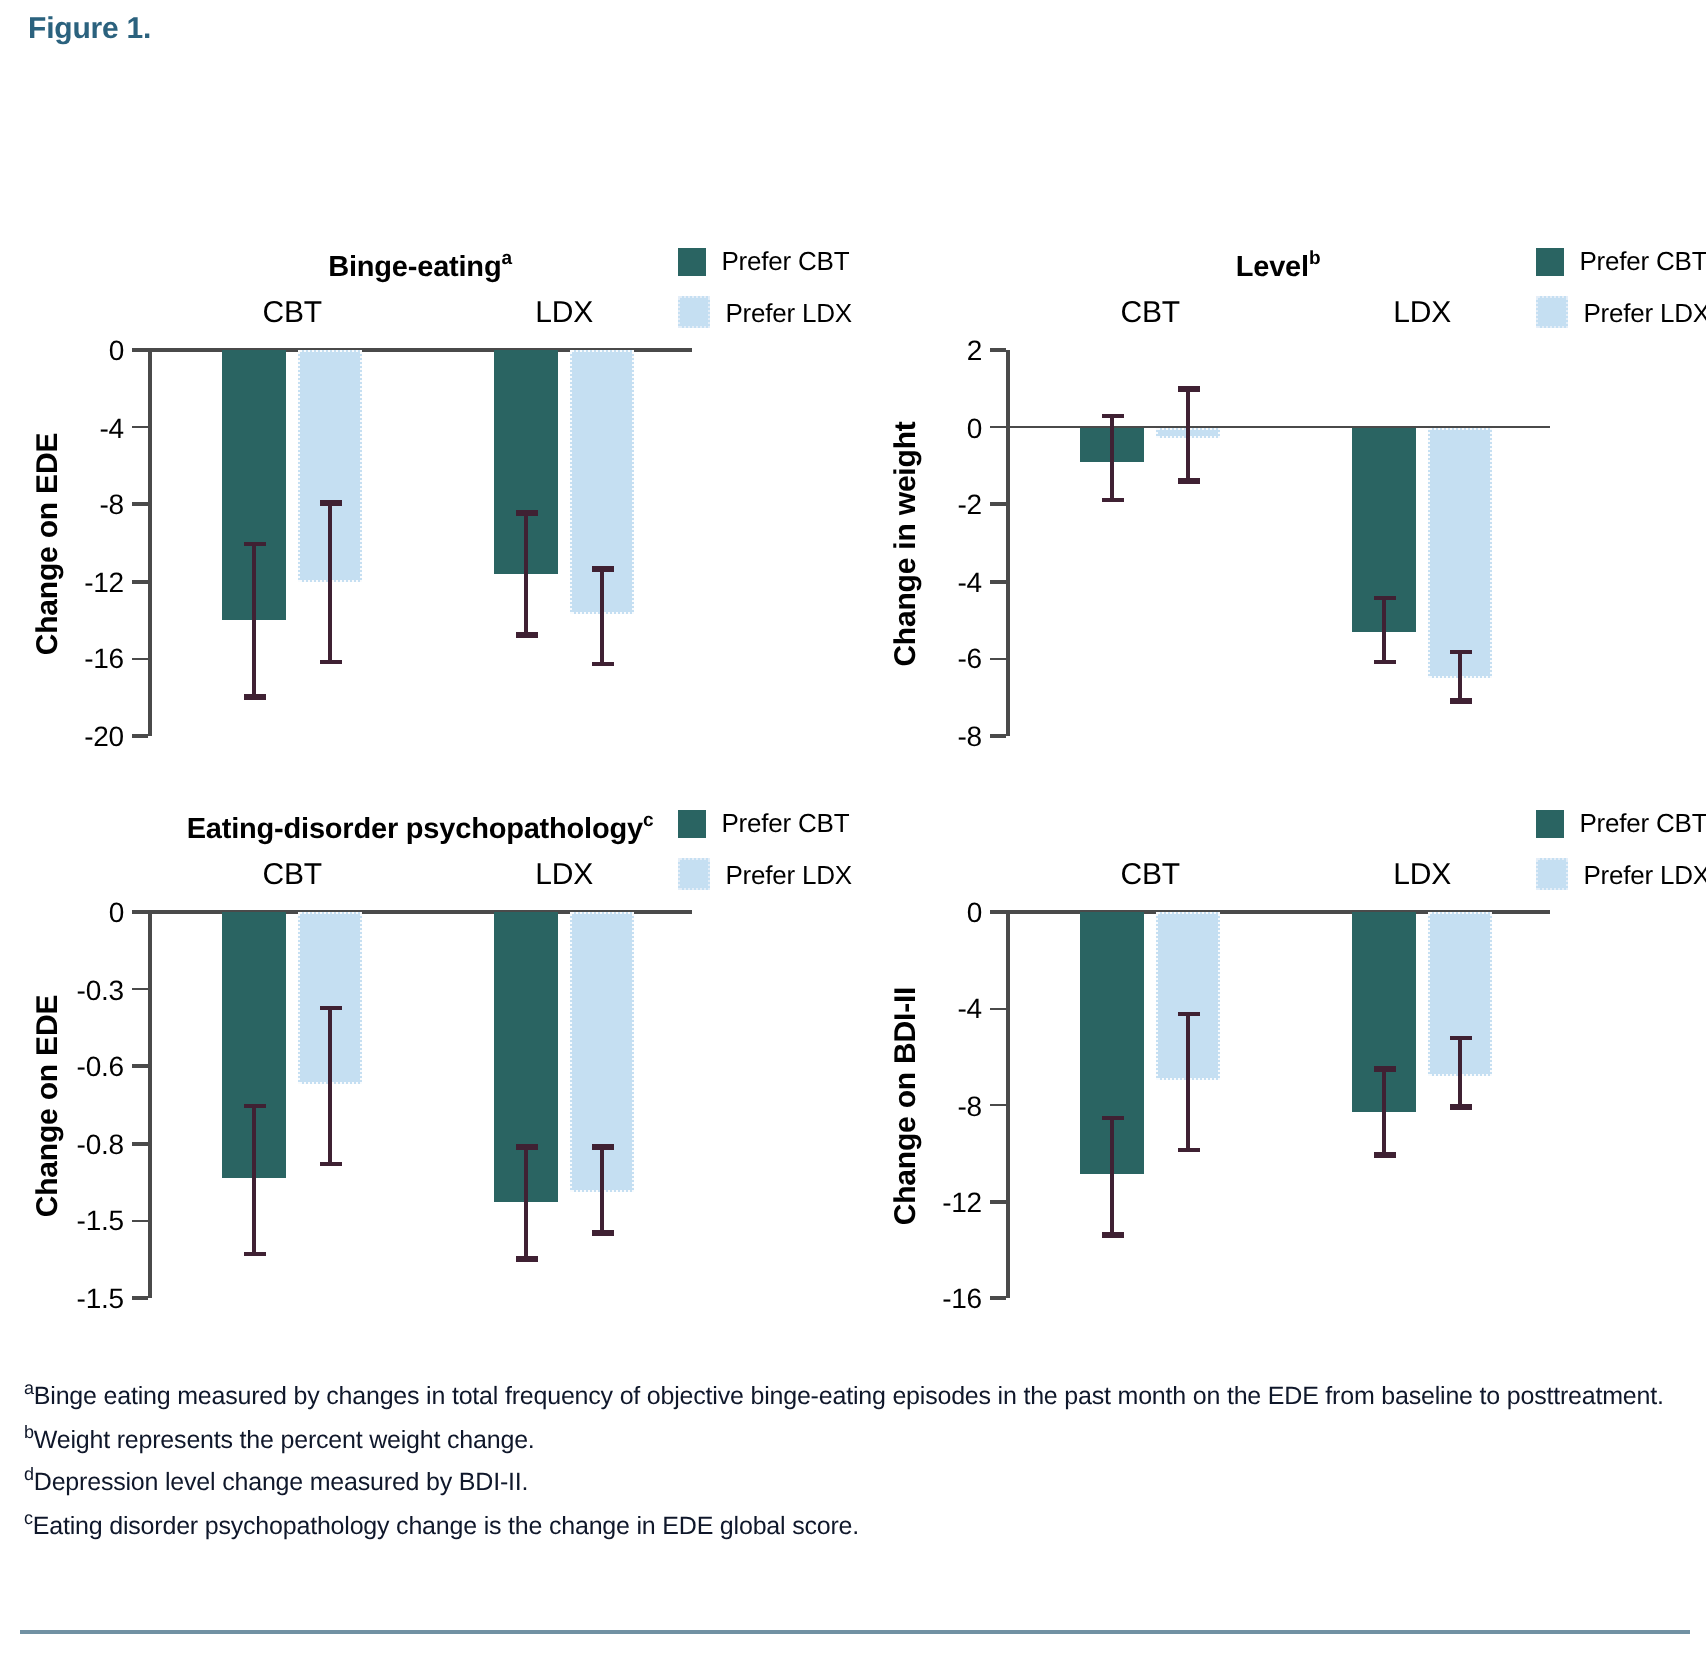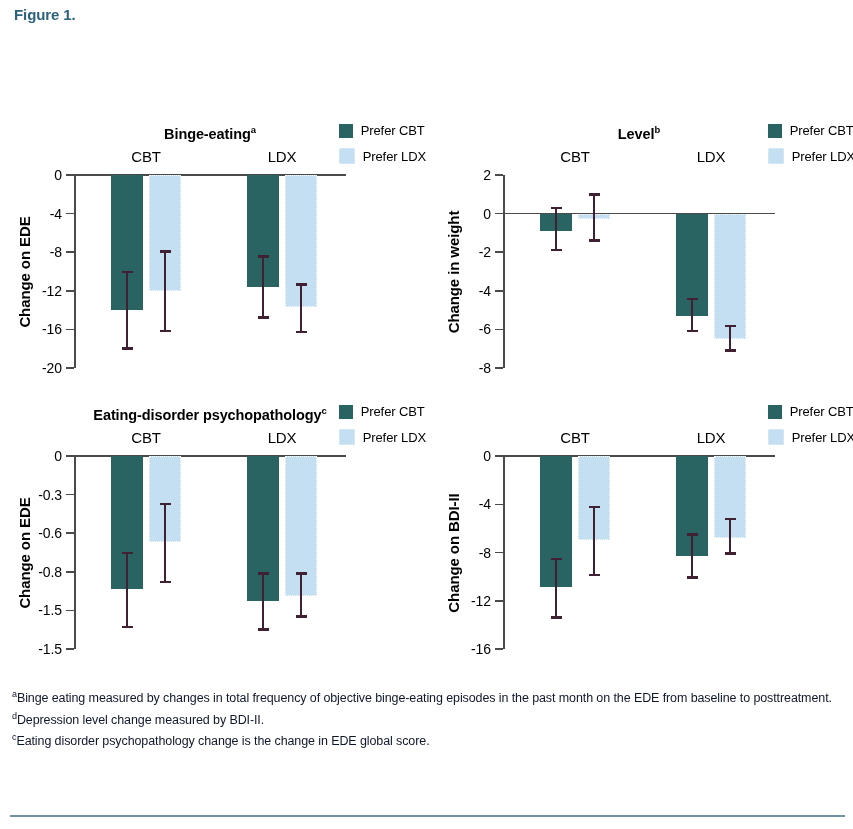--- a/index.html
+++ b/index.html
@@ -234,17 +234,18 @@
         <div class="legend-item">
           <div class="swatch" style="background: rgb(197, 223, 242); border: 1px dotted rgb(228, 238, 248);"></div>
           <div class="legend-label">Prefer LDX</div>
         </div>
       </div>
     </section>
 </div>
 
 <div class="footnotes">
     <div class="fn"><sup>a</sup>Binge eating measured by changes in total frequency of objective binge-eating episodes in the past month on the EDE from baseline to posttreatment.</div>
+    <div class="fn"><sup>b</sup>Weight represents the percent weight change.</div>
     <div class="fn"><sup>d</sup>Depression level change measured by BDI-II.</div>
     <div class="fn"><sup>c</sup>Eating disorder psychopathology change is the change in EDE global score.</div>
   </div>
 
 <div class="bottom-rule"></div>
 
 </body></html>

